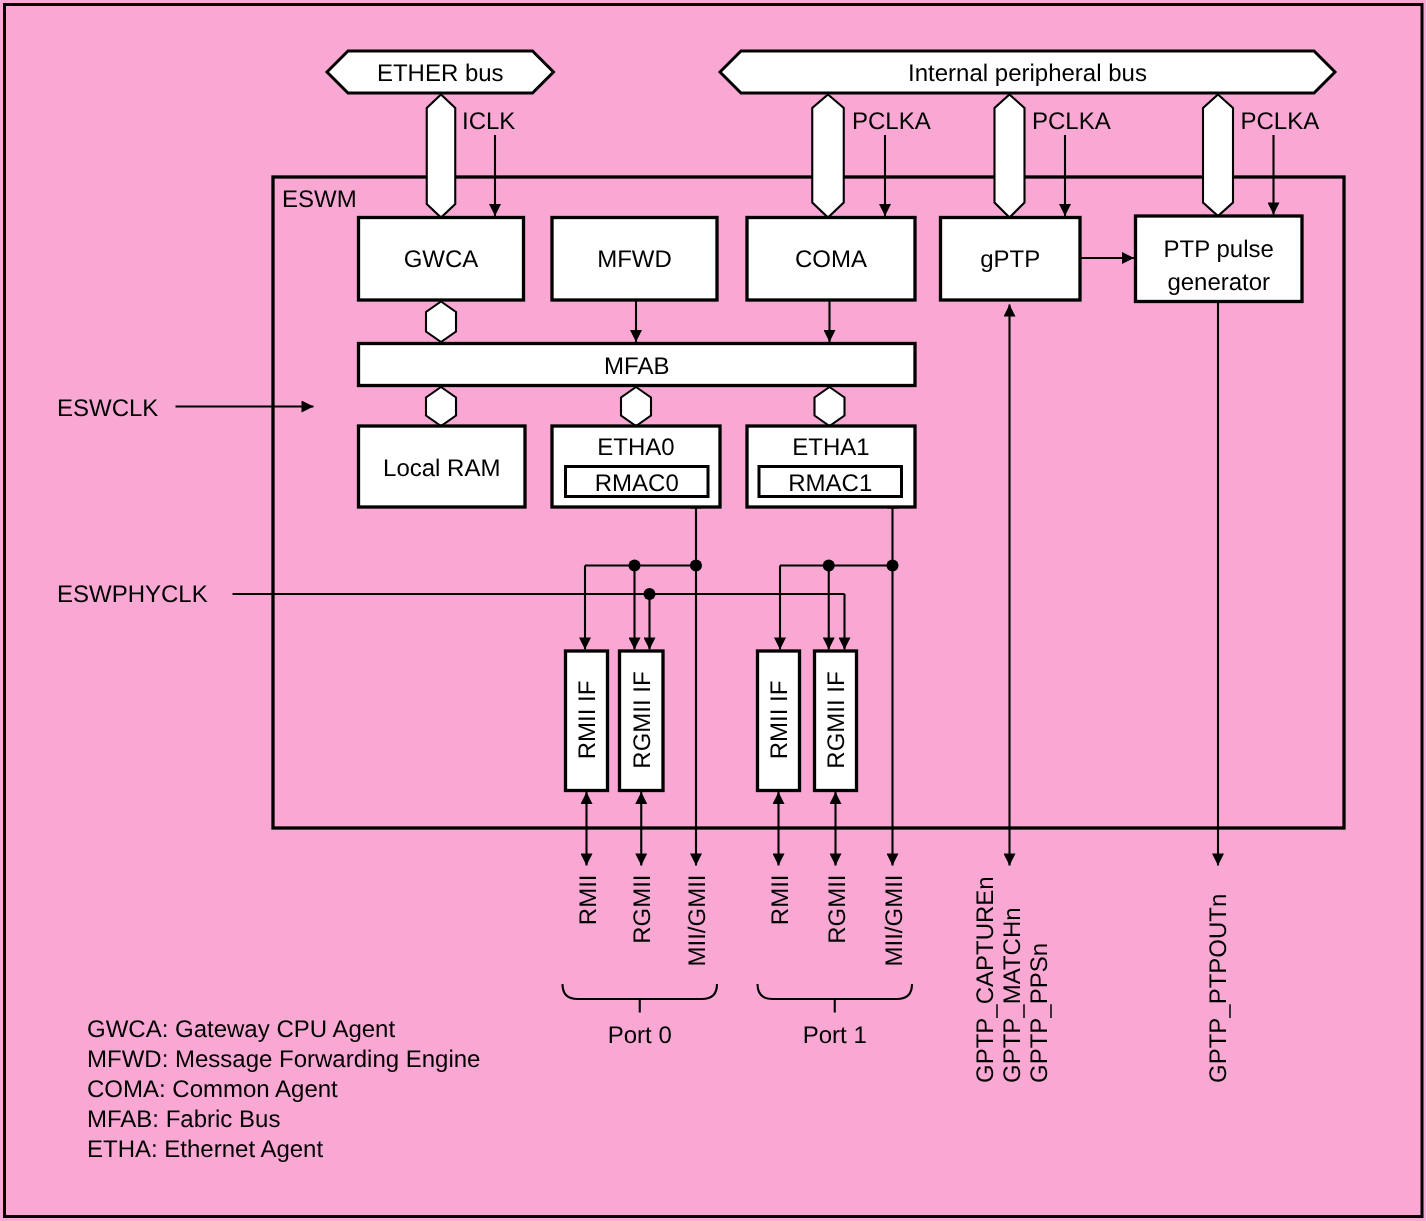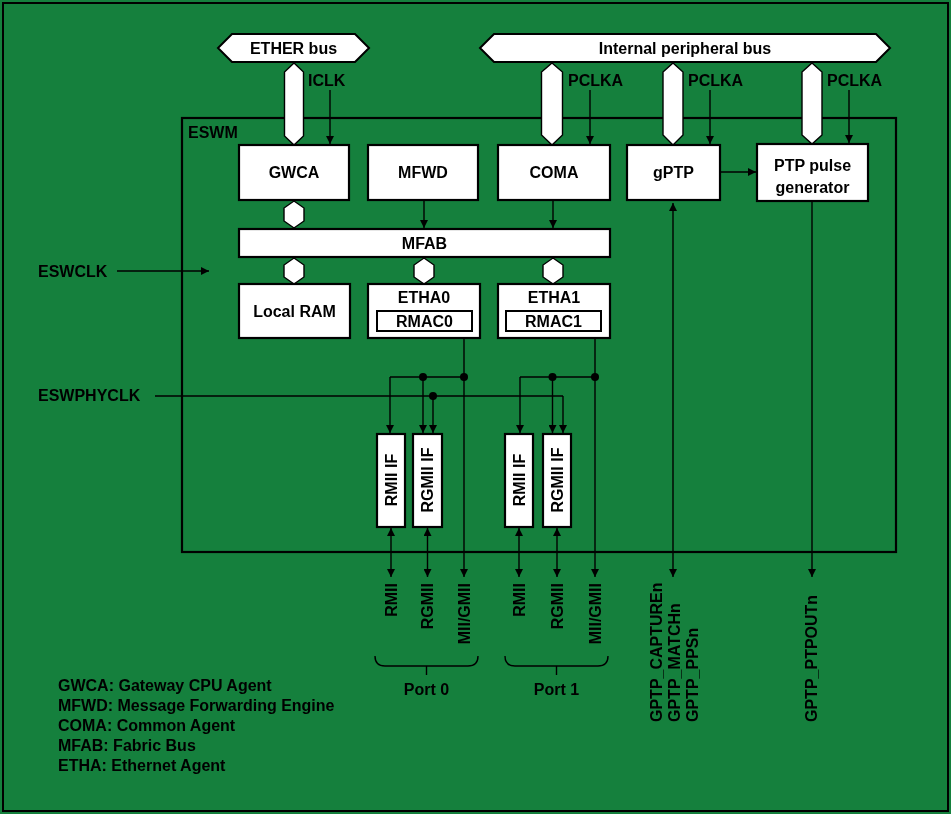--- a/index.html
+++ b/index.html
@@ -1,16 +1,16 @@
 <!DOCTYPE html>
 <html><head>
 <meta charset="utf-8">
 <style>
   html,body{margin:0;padding:0;background:#fff;}
-  .page{position:relative;width:951px;height:814px;background:#15803d;overflow:hidden;font-weight:bold;}
+  .page{position:relative;width:951px;height:814px;background:#f9a8d4;overflow:hidden;}
   svg{position:absolute;left:0;top:0;}
   text{font-family:"Liberation Sans","DejaVu Sans",sans-serif;font-size:16px;fill:#000;}
   .shape{fill:#ffffff;stroke:#000;}
   .nofill{fill:none;stroke:#000;}
   .wire{stroke:#000;stroke-width:1.4;fill:none;}
 </style>
 </head>
 <body>
 
 <div class="page">

